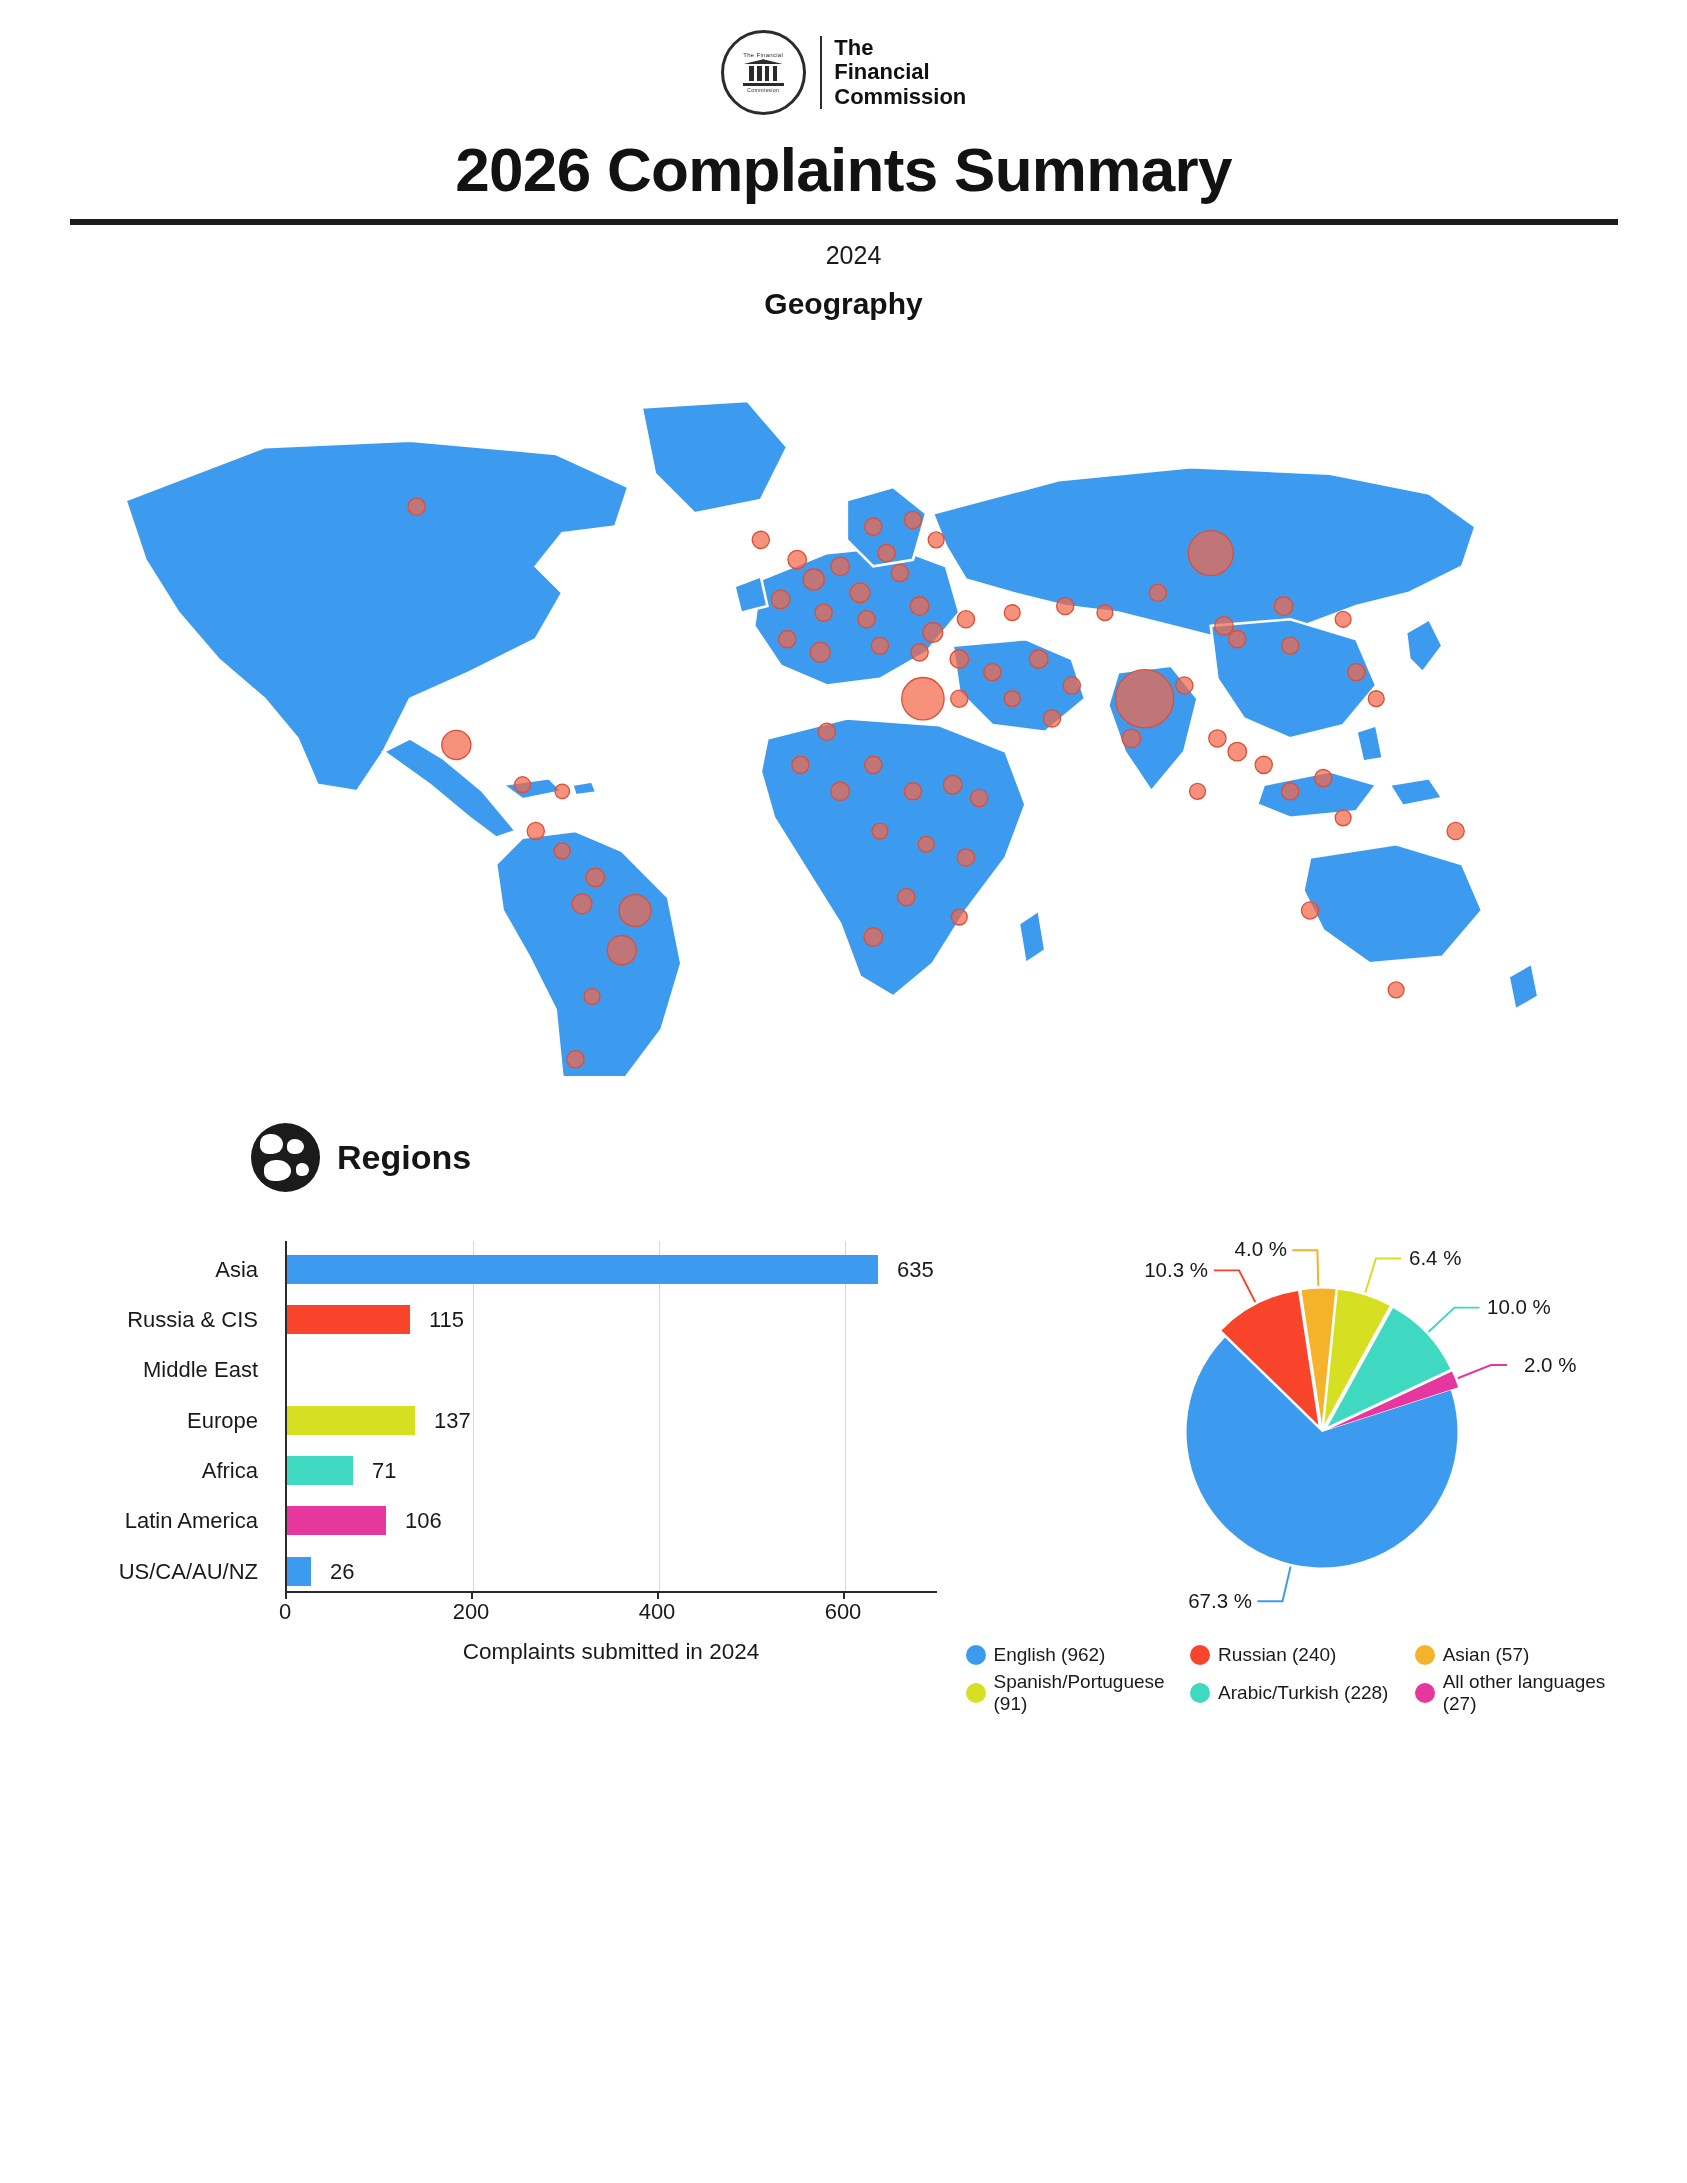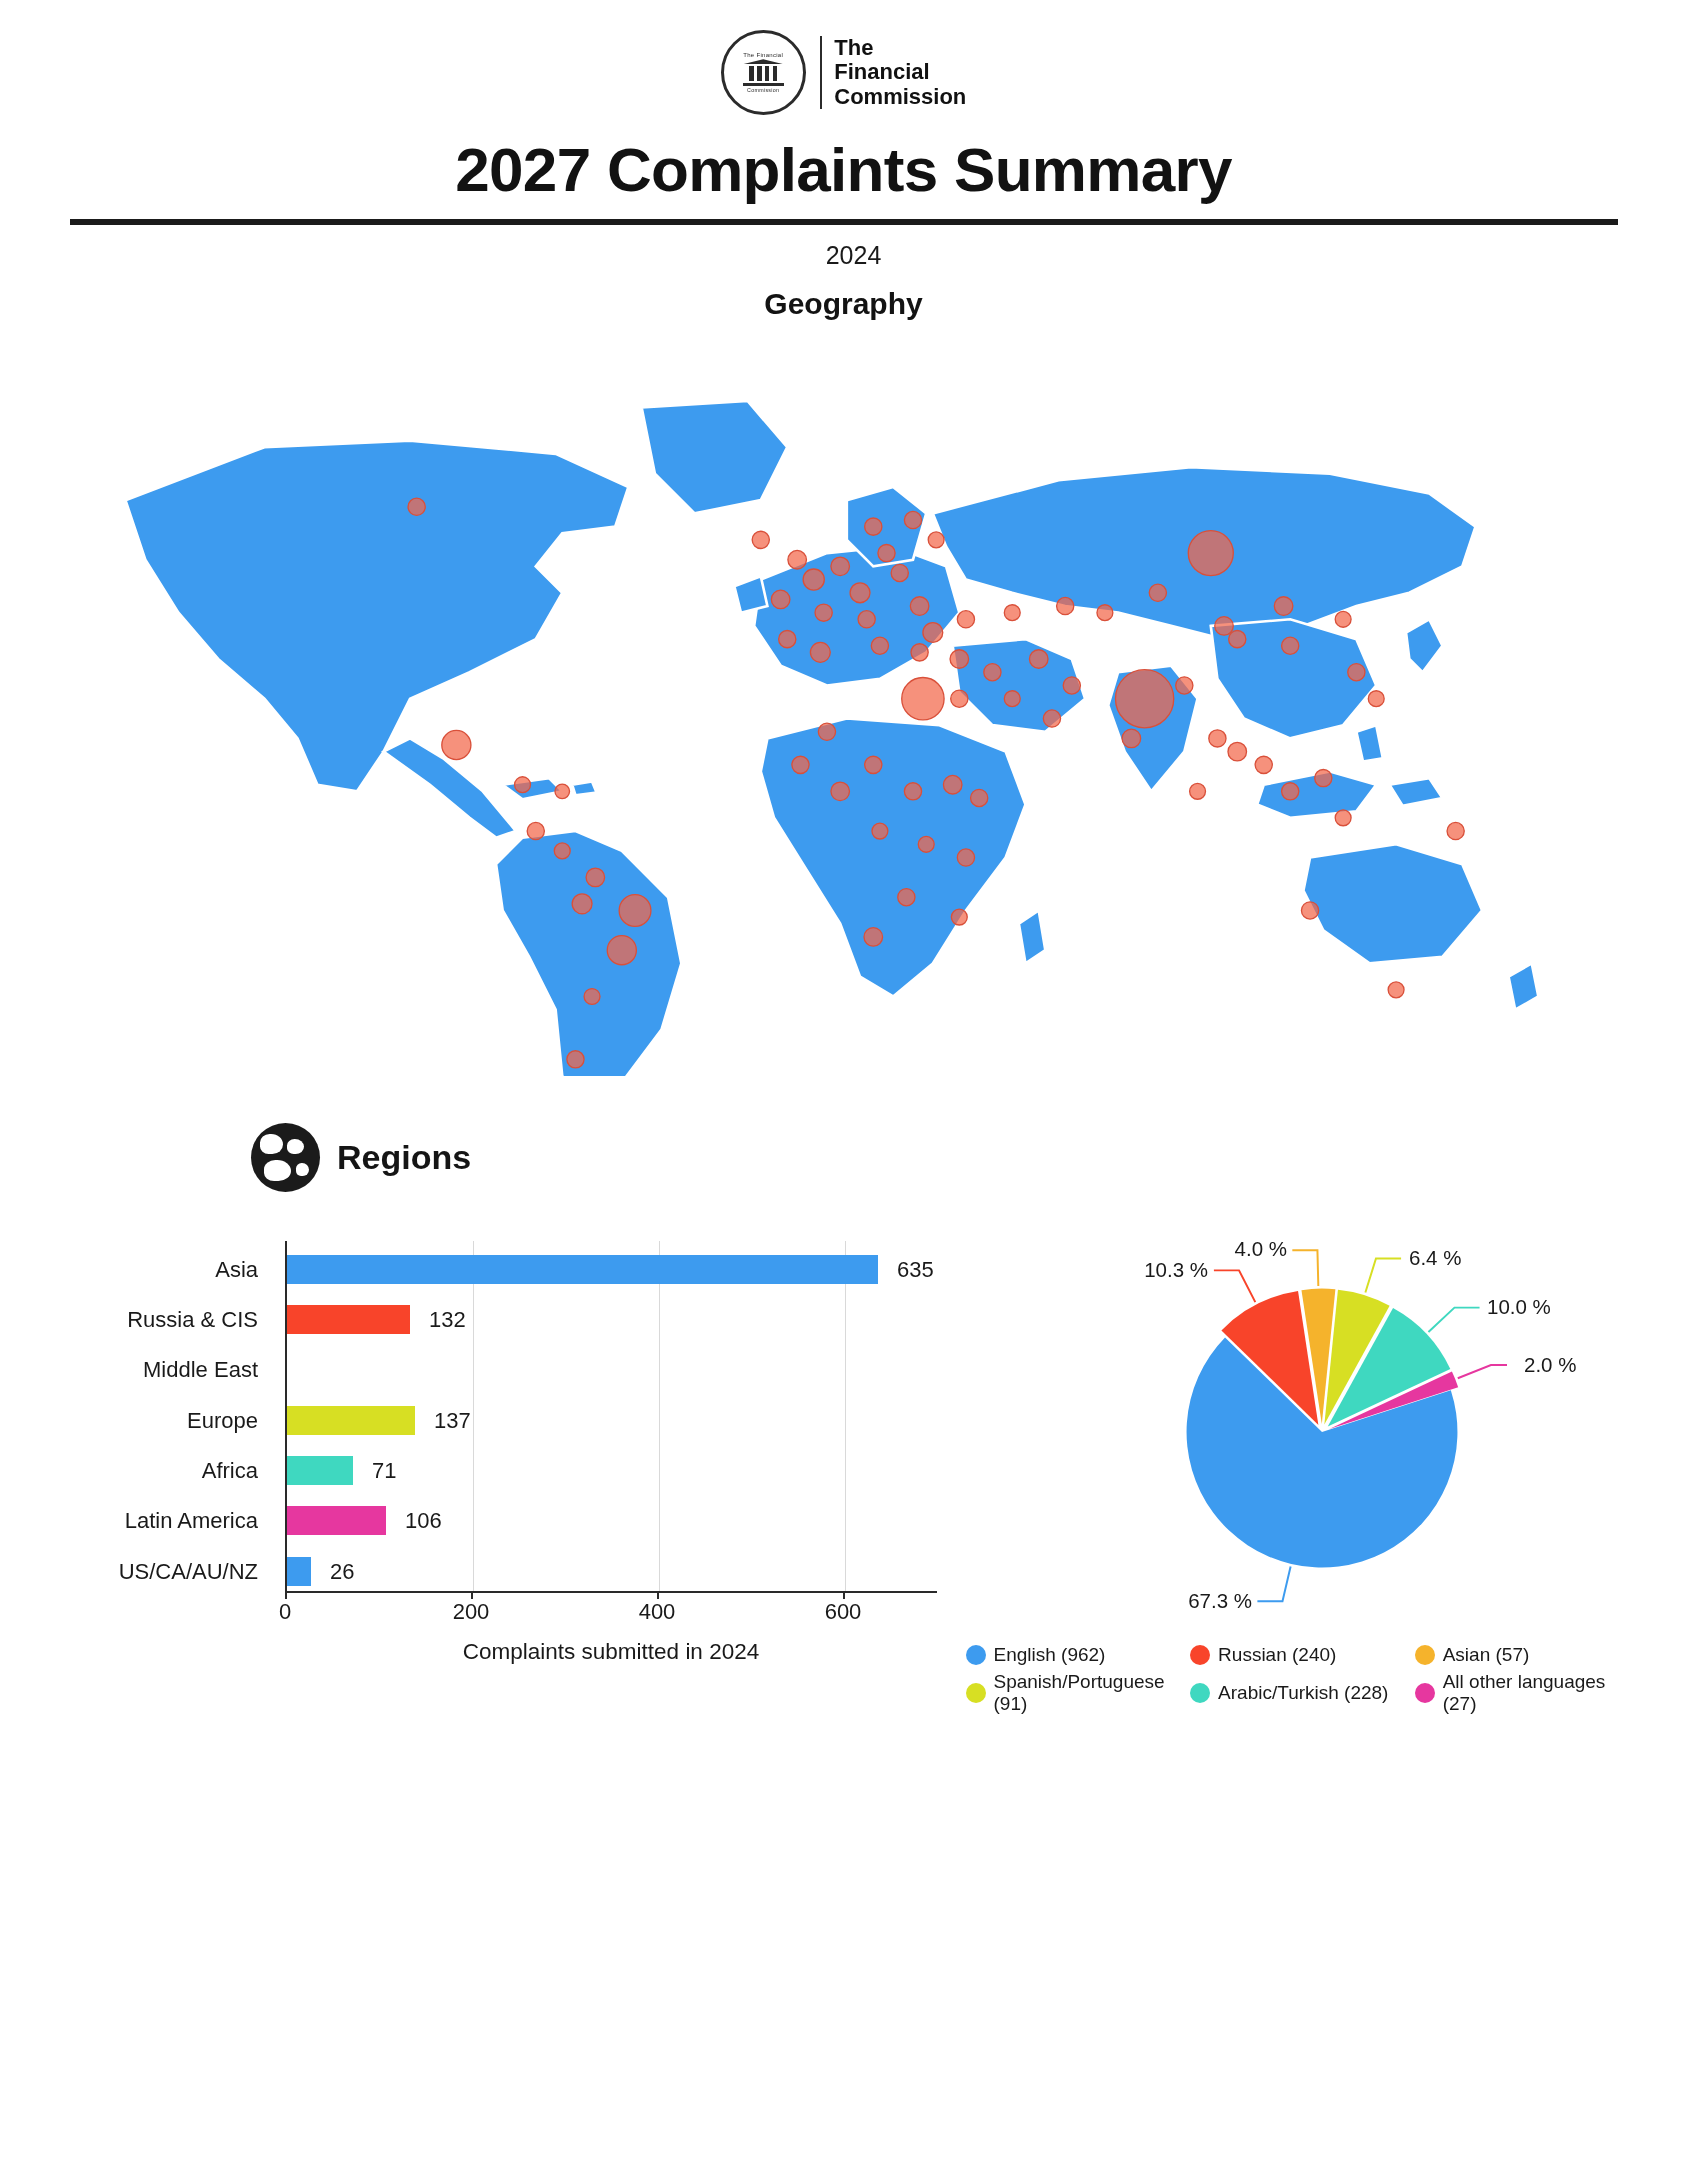--- a/index.html
+++ b/index.html
@@ -328,21 +328,21 @@
     </div>
     <div class="logo-bottom-text">Commission</div>
   </div>
   <div class="logo-text">
     <div>The</div>
     <div>Financial</div>
     <div>Commission</div>
   </div>
 </div>
 
-<h1 class="main-title">2027 Complaints Summary</h1>
+<h1 class="main-title">2026 Complaints Summary</h1>
 <div class="title-rule"></div>
 <div class="sub-year">2024</div>
 <div class="section-heading">Geography</div>
 
 <div class="map-area">
 <svg width="1489" height="748" viewBox="0 0 2250 1130">
   <g fill="#3d9bef" stroke="#ffffff" stroke-width="4">
 
     <path d="M40 260 L250 180 L470 170 L690 190 L800 240 L780 300 L700 310 L660 360 L700 400 L660 470 L560 520 L470 560 L430 640 L390 700 L330 690 L300 620 L250 560 L180 500 L120 430 L70 350 Z"></path>
 
@@ -487,21 +487,21 @@
     <div class="bar-plot" id="bar-plot">
       <div class="gridline" style="left:186px;"></div>
       <div class="gridline" style="left:372px;"></div>
       <div class="gridline" style="left:558px;"></div>
     <div class="bar-row" style="top: 4px;">
           <div class="bar-rect" style="width: 591px; background: rgb(61, 155, 239);"></div>
           <span class="bar-value">635</span>
         </div>
         <div class="bar-row" style="top: 54px;">
           <div class="bar-rect" style="width: 123px; background: rgb(248, 68, 42);"></div>
-          <span class="bar-value">132</span>
+          <span class="bar-value">115</span>
         </div>
         <div class="bar-row" style="top: 155px;">
           <div class="bar-rect" style="width: 128px; background: rgb(215, 223, 35);"></div>
           <span class="bar-value">137</span>
         </div>
         <div class="bar-row" style="top: 205px;">
           <div class="bar-rect" style="width: 66px; background: rgb(63, 216, 192);"></div>
           <span class="bar-value">71</span>
         </div>
         <div class="bar-row" style="top: 255px;">

